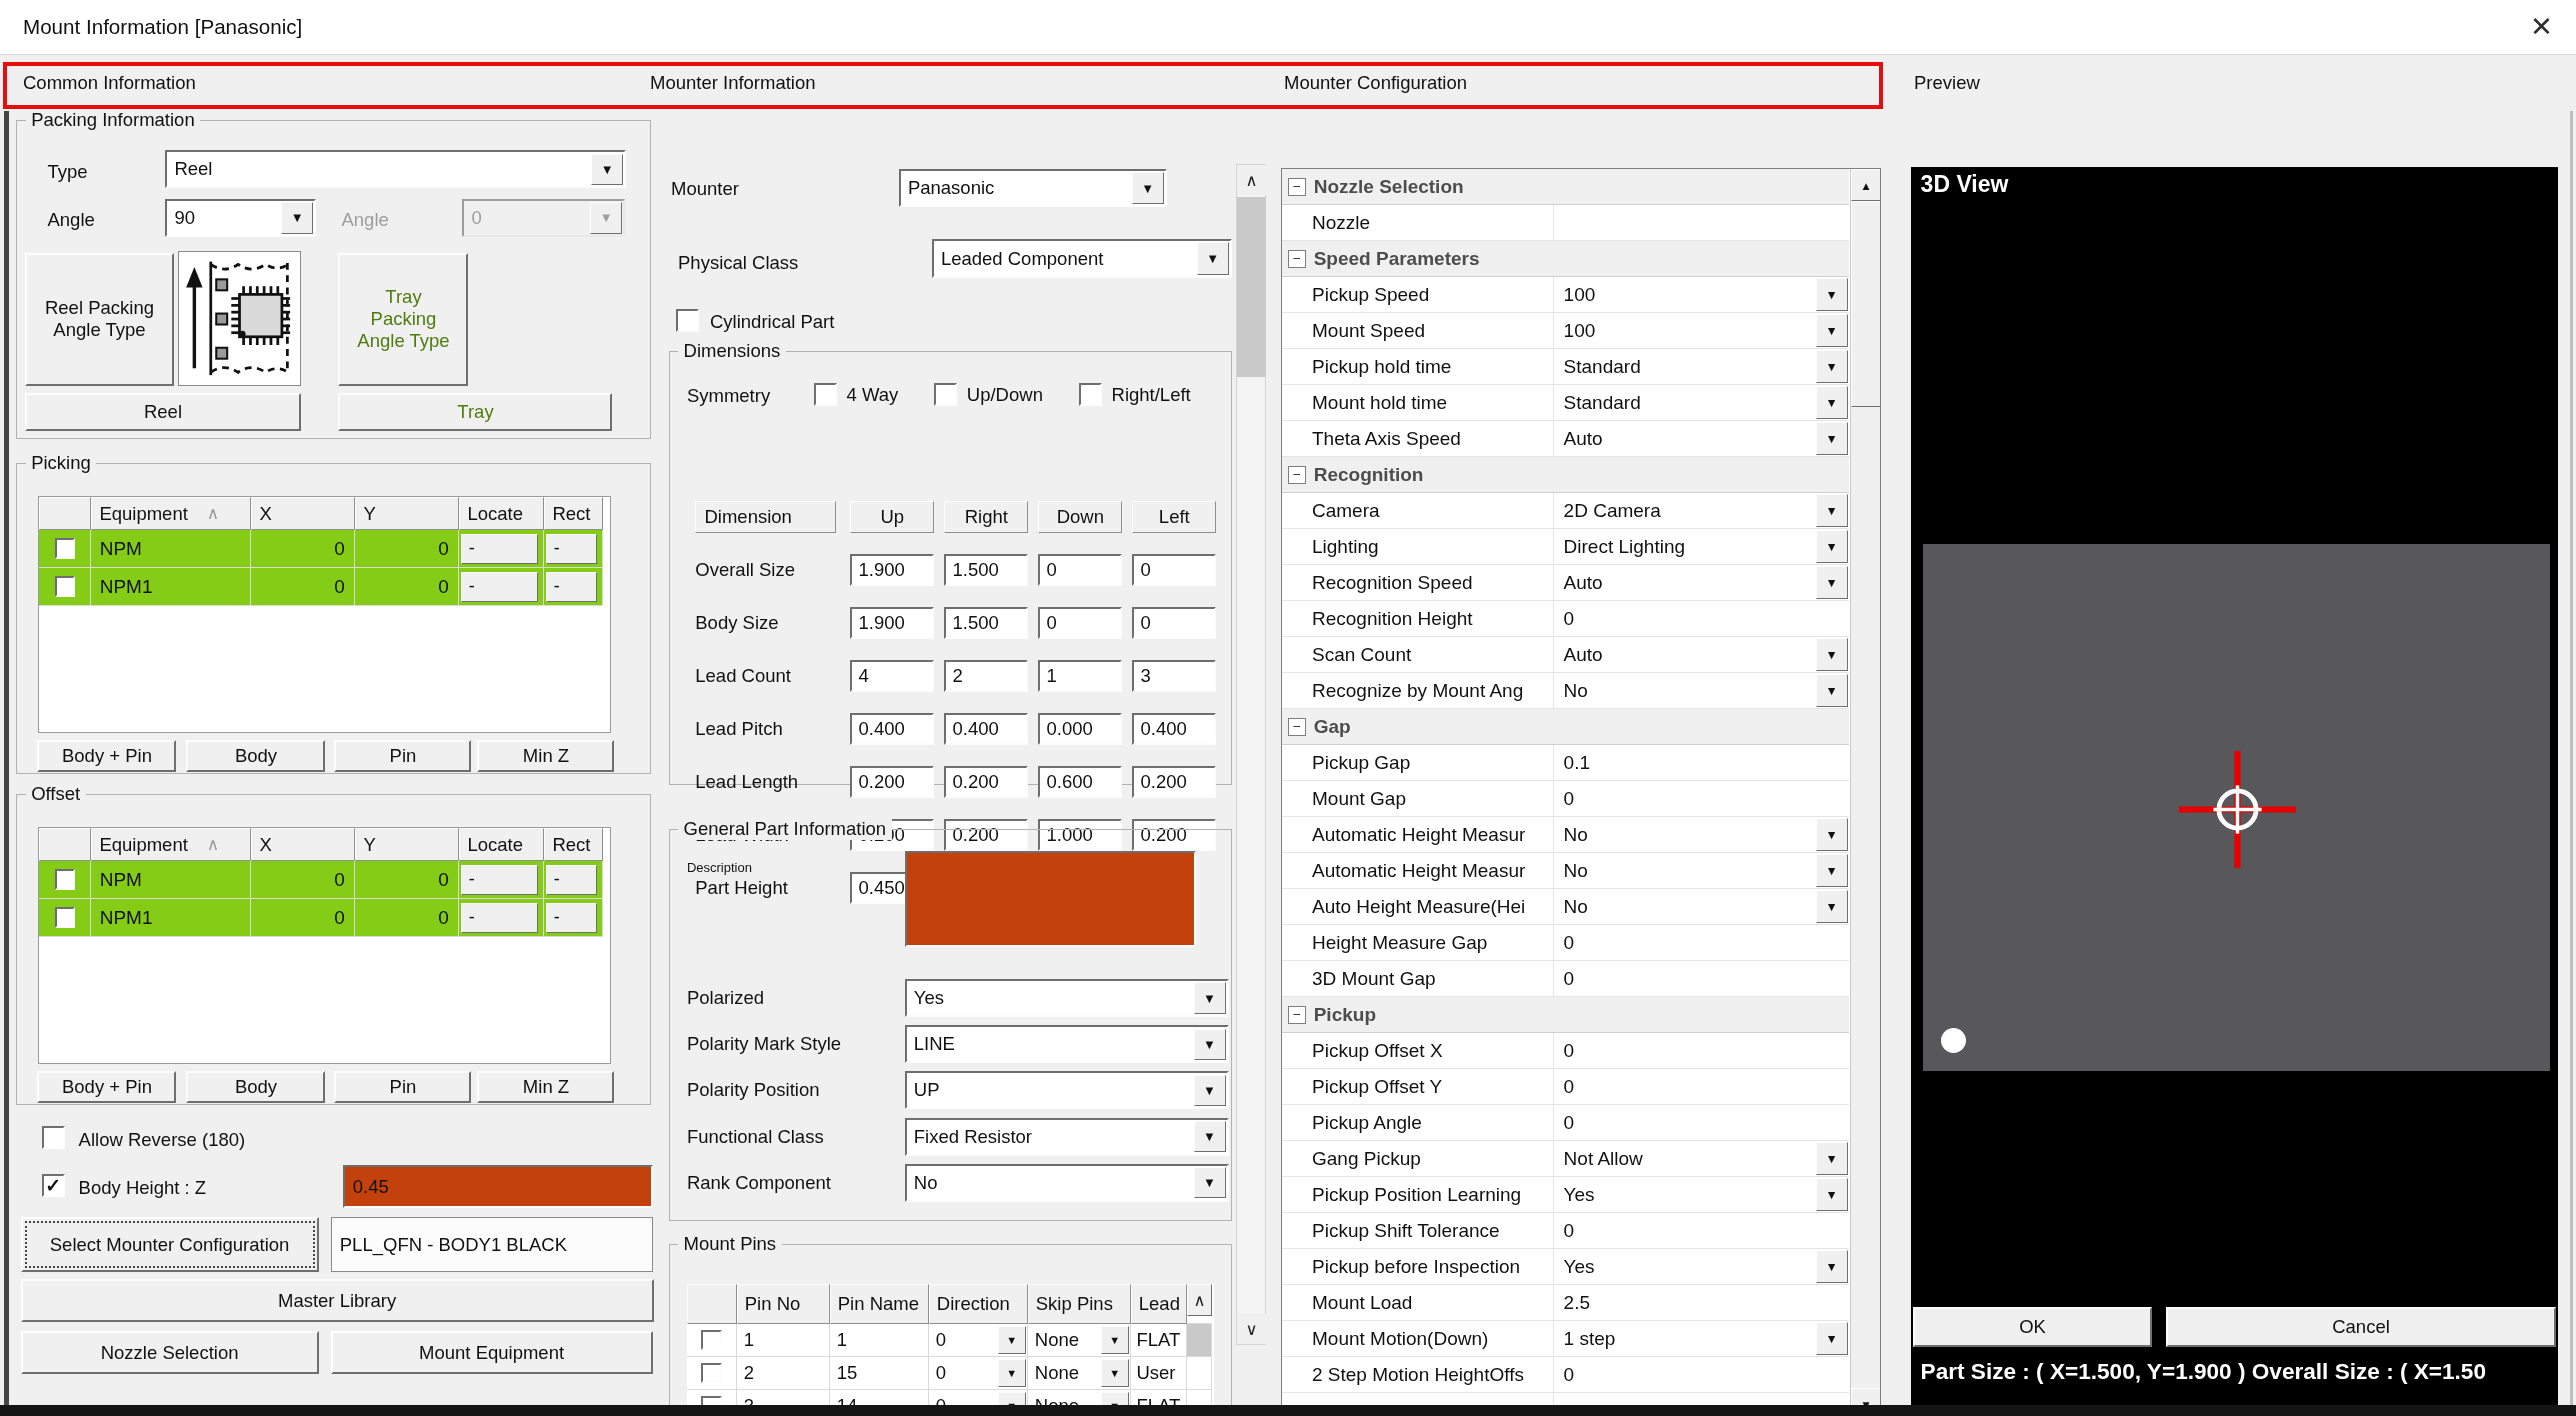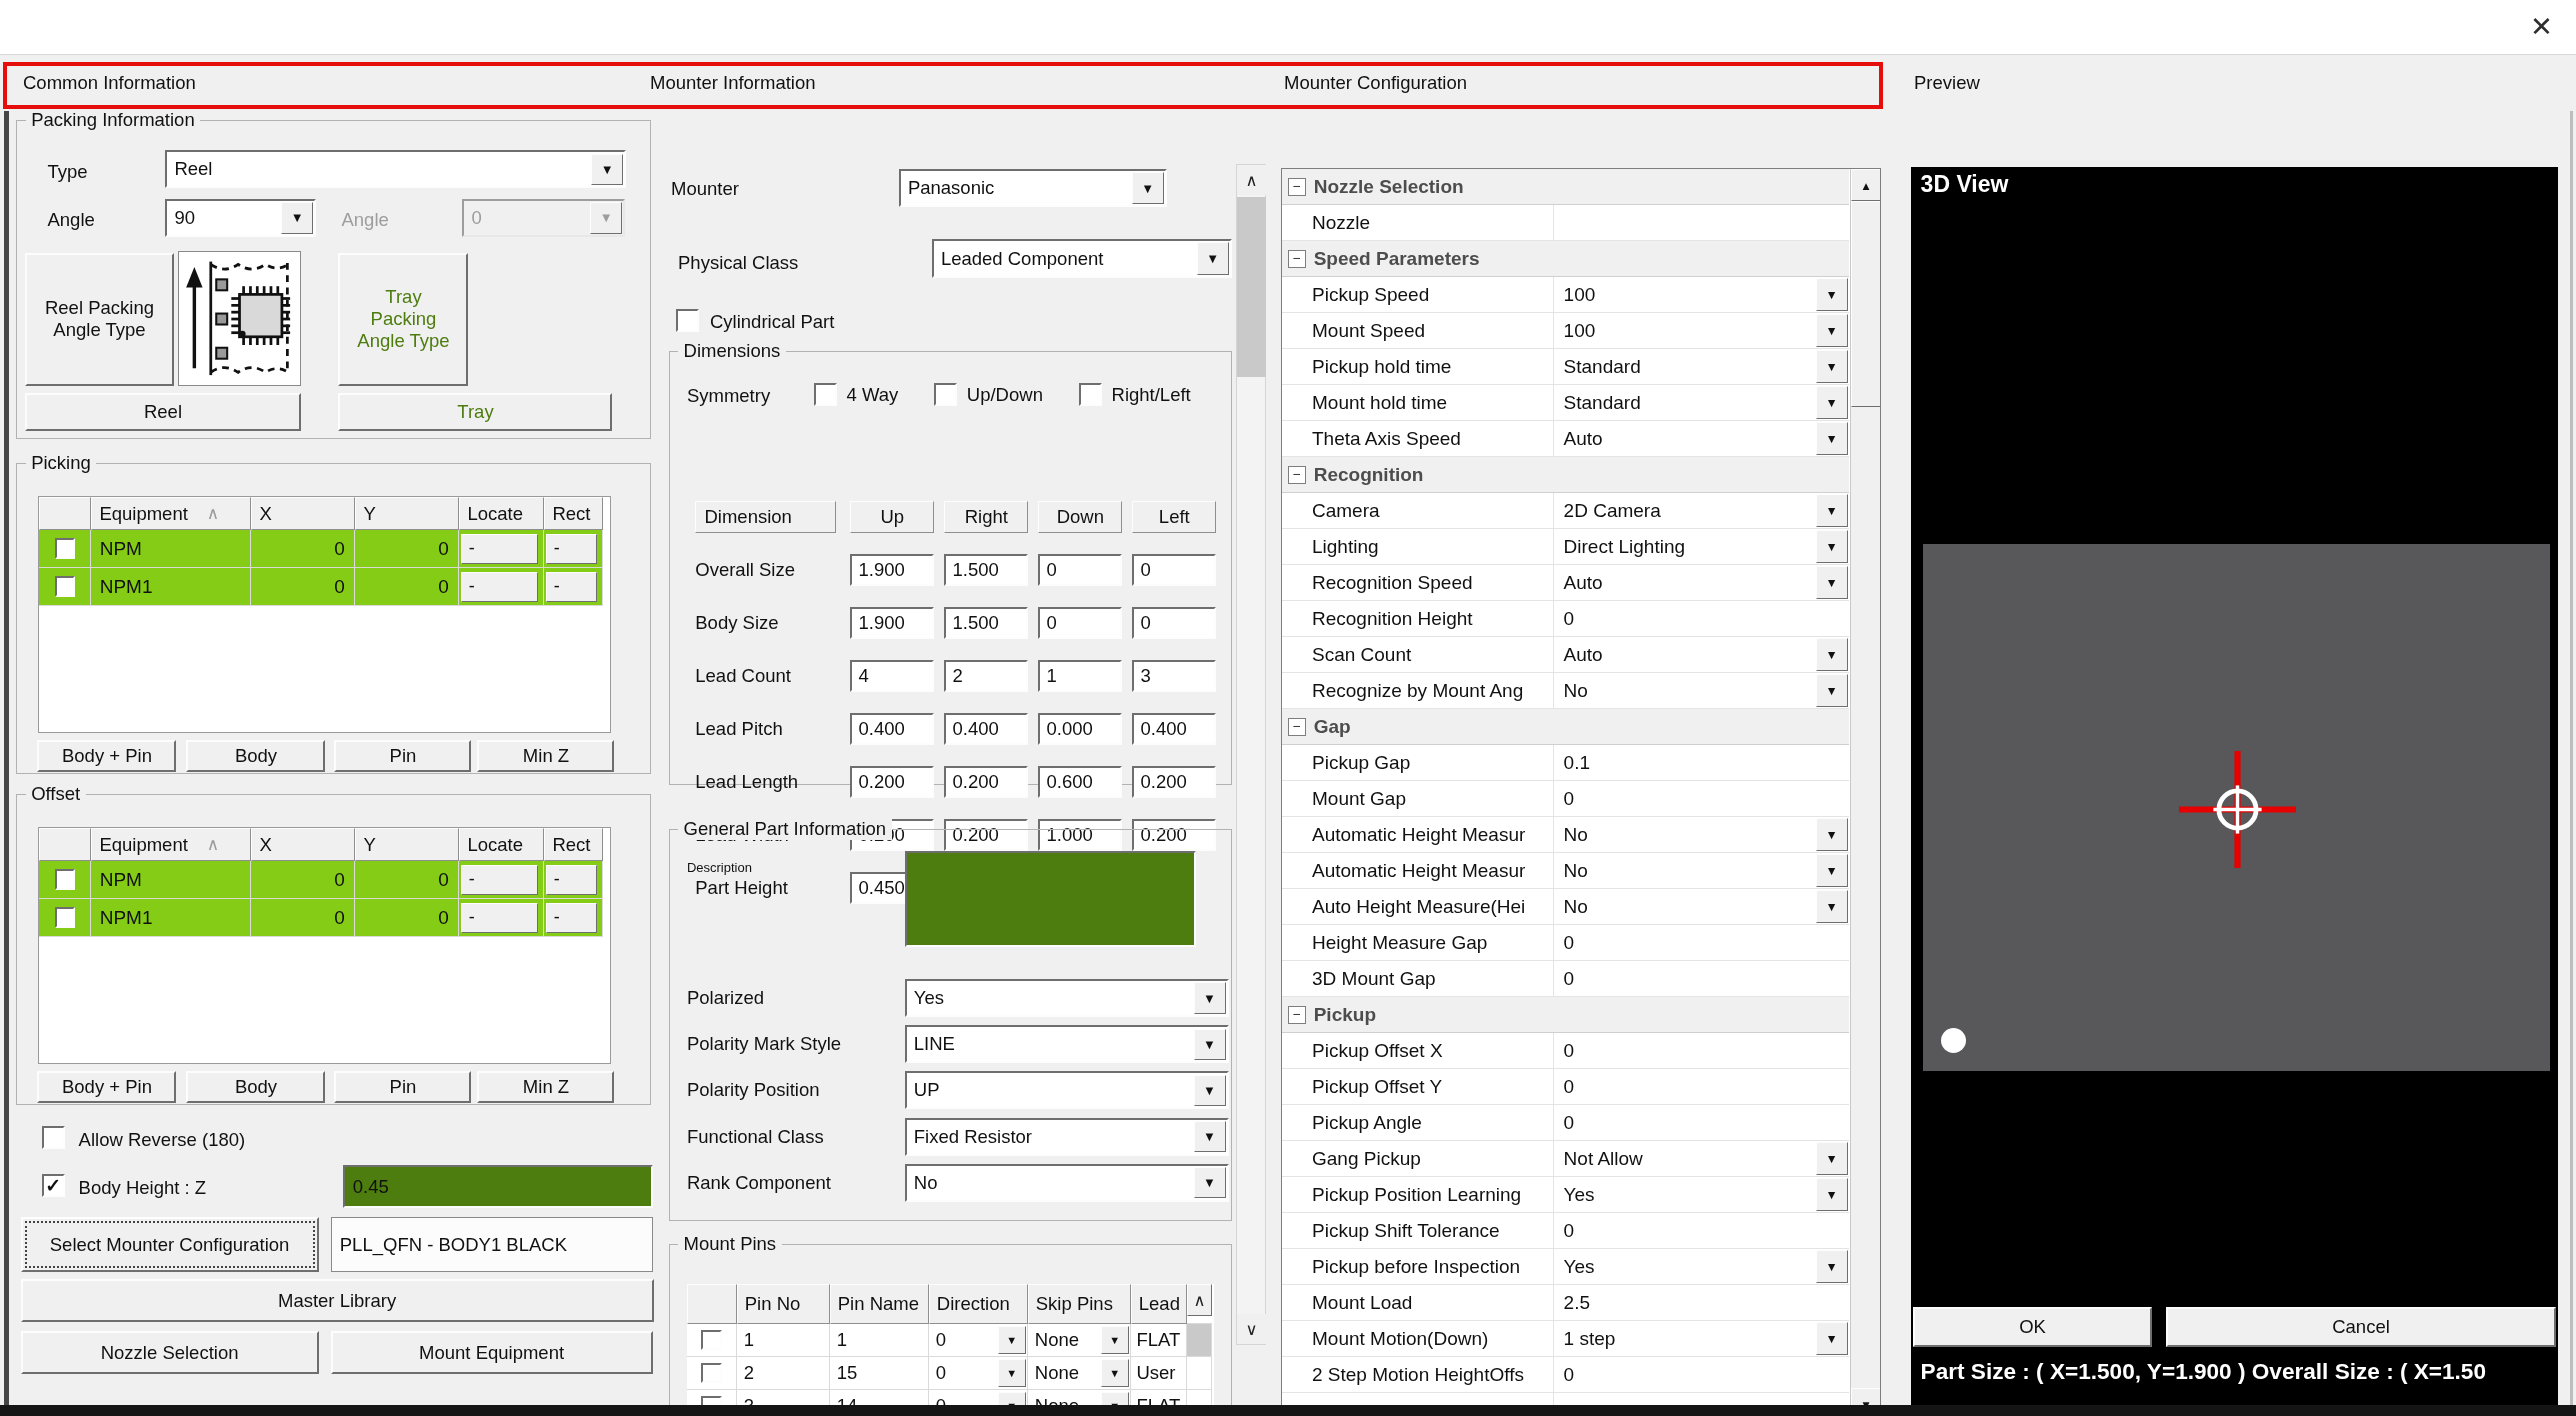--- a/index.html
+++ b/index.html
@@ -3,21 +3,21 @@
 <meta charset="utf-8">
 <style>
   * { margin:0; padding:0; box-sizing:border-box; }
   html,body { width:2576px; height:1417px; }
   body { font-family:"Liberation Sans", sans-serif; background:#ffffff; position:relative; overflow:hidden; color:#111; }
 
   .abs { position:absolute; }
 
   
   .r3d { background:#f0f0f0; border:2.1px solid; border-color:#fdfdfd #6e6e6e #6e6e6e #fdfdfd; }
-  .s3d { background:#4d7c0f; border:2.1px solid; border-color:#6e6e6e #fdfdfd #fdfdfd #6e6e6e; }
+  .s3d { background:#c2410c; border:2.1px solid; border-color:#6e6e6e #fdfdfd #fdfdfd #6e6e6e; }
   .btn { display:flex; align-items:center; justify-content:center; font-size:18.5px; cursor:default; }
   .btn.disabled { color:#4d7c0f; }
 
   
   .titlebar { left:0; top:0; width:2576px; height:55px; background:#fff; border-bottom:1.4px solid #d7d7d7; }
   .title-text { position:absolute; left:23px; top:0; line-height:54px; font-size:20.6px; }
   .close-x { position:absolute; right:23px; top:0; line-height:54px; font-size:27.4px; color:#2e2e2e; }
   .dialog-body { left:0; top:55px; width:2576px; height:1351px; background:#f0f0f0; }
   .headerlabel { position:absolute; top:0; height:56px; line-height:56px; font-size:18.5px; }
   .red-box { left:3.4px; top:6.9px; width:1880px; height:47px; border:4.8px solid #e60d0d; background:transparent; z-index:5; }
@@ -102,20 +102,21 @@
   .field-flat { position:absolute; background:#fcfcfc; border:1.4px solid #8a8a8a; display:flex; align-items:center; padding-left:8.2px; font-size:18.5px; white-space:nowrap; overflow:hidden; }
 
   .focus-dotted { outline:2.1px dotted #444; outline-offset:-6.2px; }
 
   svg text { font-family:"Liberation Sans", sans-serif; }
 </style>
 </head>
 <body>
 
 <div class="abs titlebar">
+  <span class="title-text">Mount Information [Panasonic]</span>
   <span class="close-x">✕</span>
 </div>
 
 <div class="abs dialog-body">
 
   <div class="abs red-box"></div>
   <span class="headerlabel" style="left:23px;">Common Information</span>
   <span class="headerlabel" style="left:650px;">Mounter Information</span>
   <span class="headerlabel" style="left:1284px;">Mounter Configuration</span>
   <span class="headerlabel" style="left:1914px;">Preview</span>

